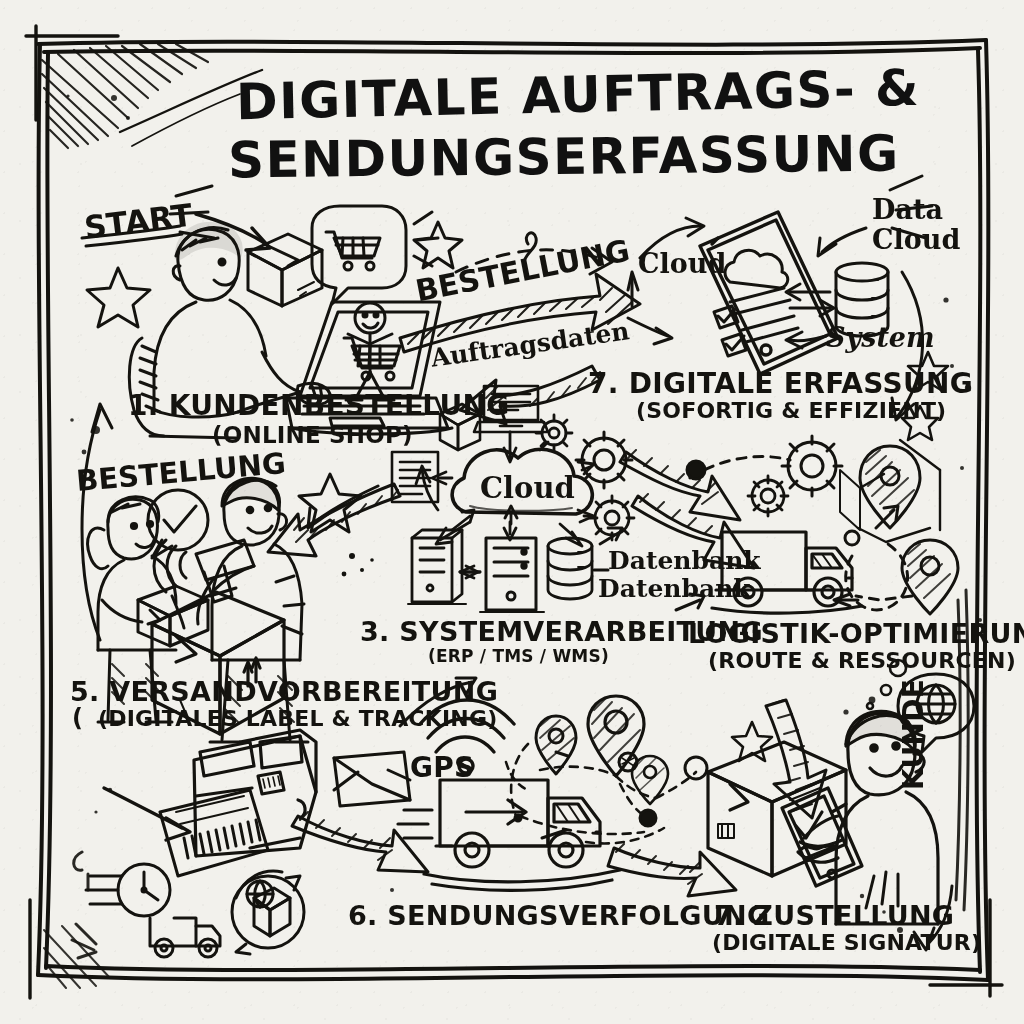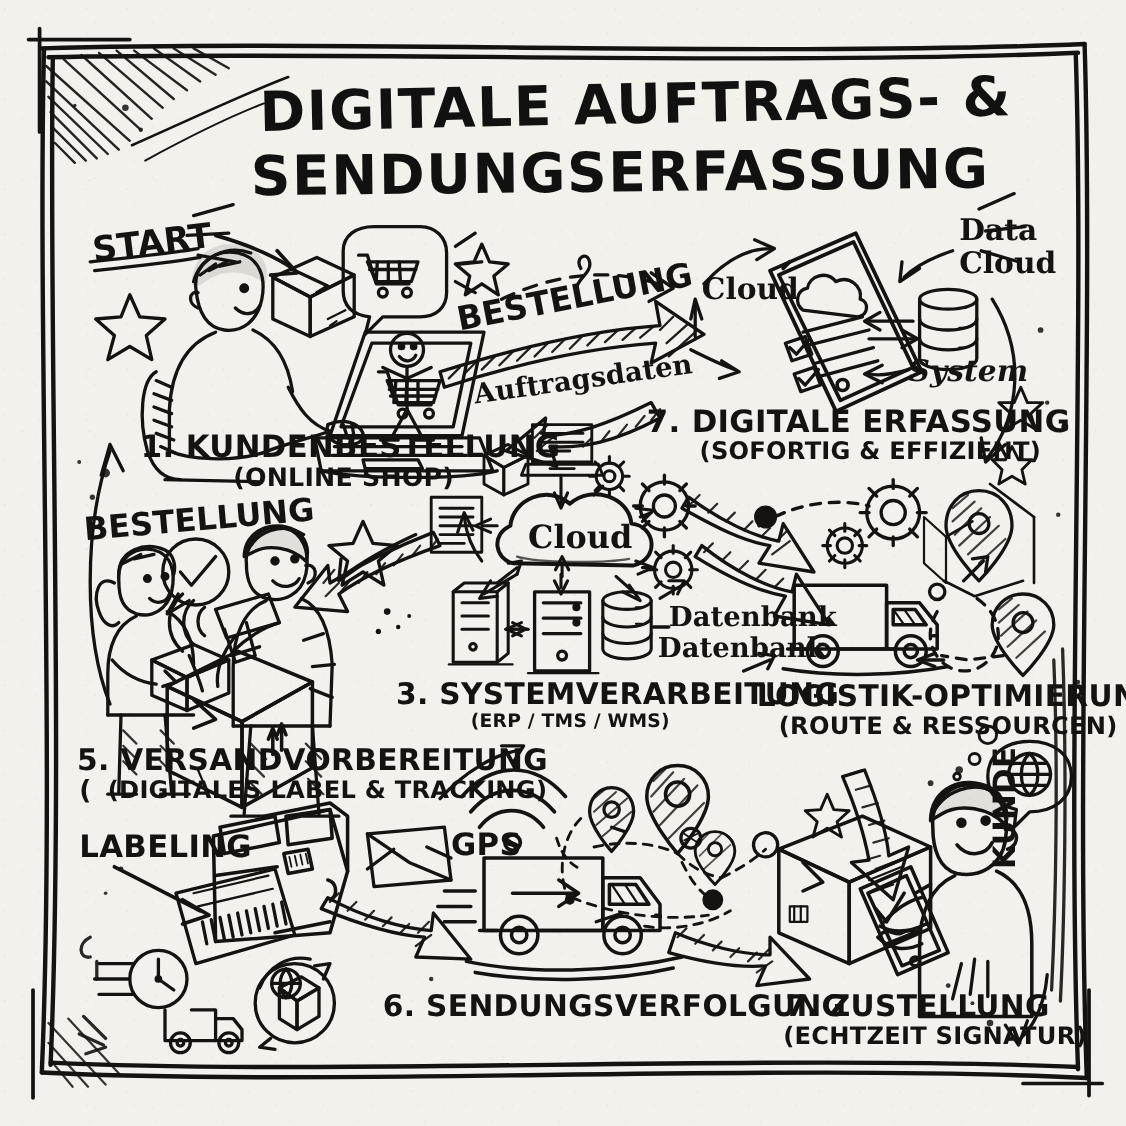--- a/index.html
+++ b/index.html
@@ -1032,24 +1032,23 @@
     <div class="txt caption" style="left:360px;top:618px;font-size:27px;">3. SYSTEMVERARBEITUNG</div>
     <div class="txt sub" style="left:428px;top:648px;font-size:17px;">(ERP / TMS / WMS)</div>
 
     <div class="txt caption" style="left:688px;top:620px;font-size:27px;">LOGISTIK-OPTIMIERUNG</div>
     <div class="txt sub" style="left:708px;top:650px;font-size:22px;">(ROUTE &amp; RESSOURCEN)</div>
 
     <div class="txt caption" style="left:70px;top:678px;font-size:27px;">5. VERSANDVORBEREITUNG</div>
     <div class="txt sub" style="left:98px;top:708px;font-size:22px;">(DIGITALES LABEL &amp; TRACKING)</div>
     <div class="txt sub" style="left:72px;top:706px;font-size:24px;">(</div>
 
-    <div class="txt caption" style="left:72px;top:756px;font-size:28px;">LABELING</div>
     <div class="txt caption" style="left:410px;top:754px;font-size:28px;">GPS</div>
 
     <div class="txt caption" style="left:348px;top:902px;font-size:27px;">6. SENDUNGSVERFOLGUNG</div>
 
     <div class="txt caption" style="left:714px;top:902px;font-size:27px;">7. ZUSTELLUNG</div>
-    <div class="txt sub" style="left:712px;top:932px;font-size:22px;">(ECHTZEIT SIGNATUR)</div>
+    <div class="txt sub" style="left:712px;top:932px;font-size:22px;">(DIGITALE SIGNATUR)</div>
 
     <div class="txt caption" style="left:900px;top:790px;font-size:28px;transform:rotate(-90deg);transform-origin:left top;">KUNDE</div>
 
   </div>
 </div>
 
 </body></html>

